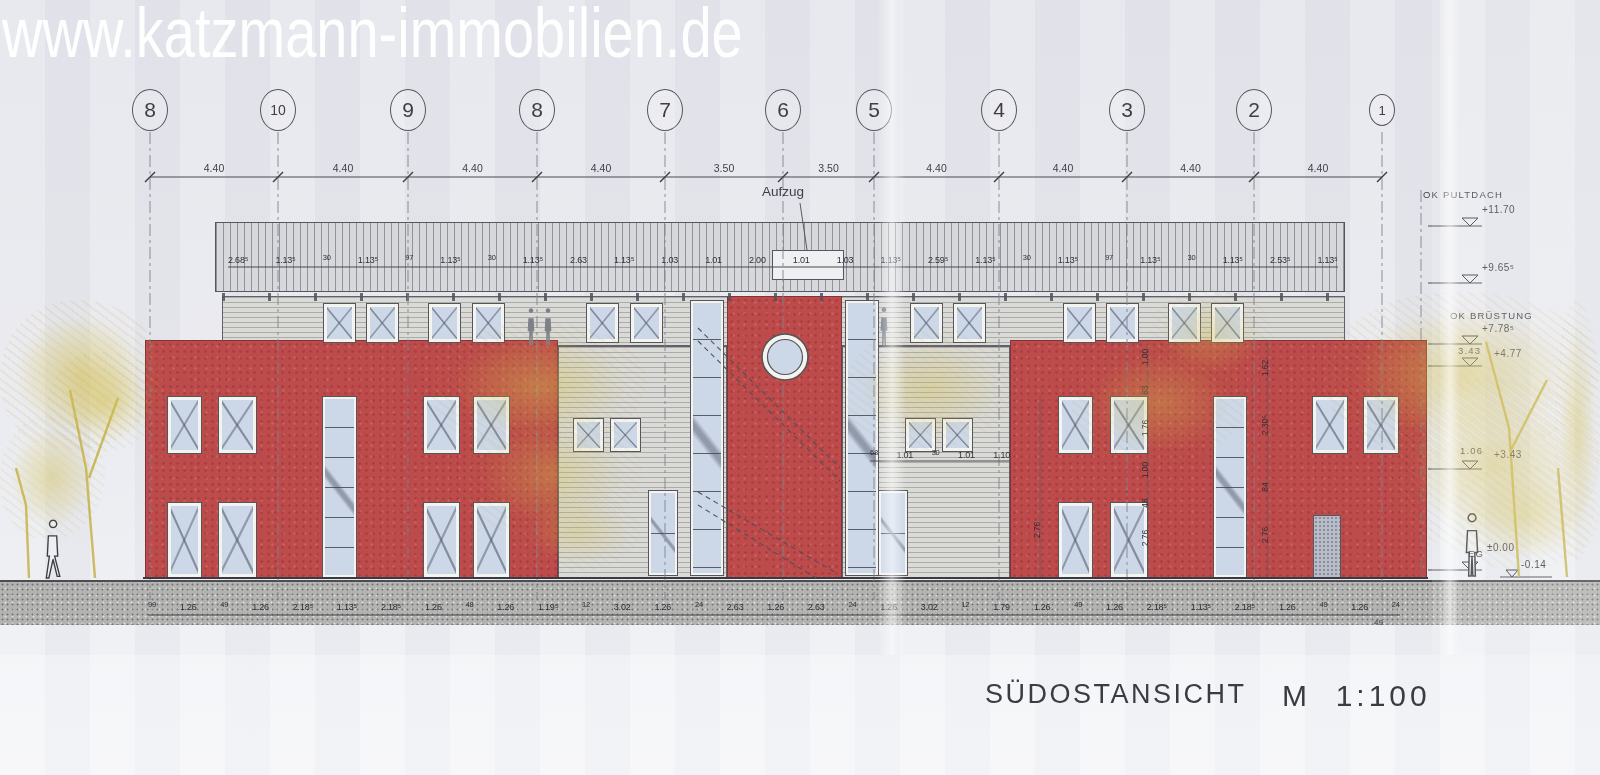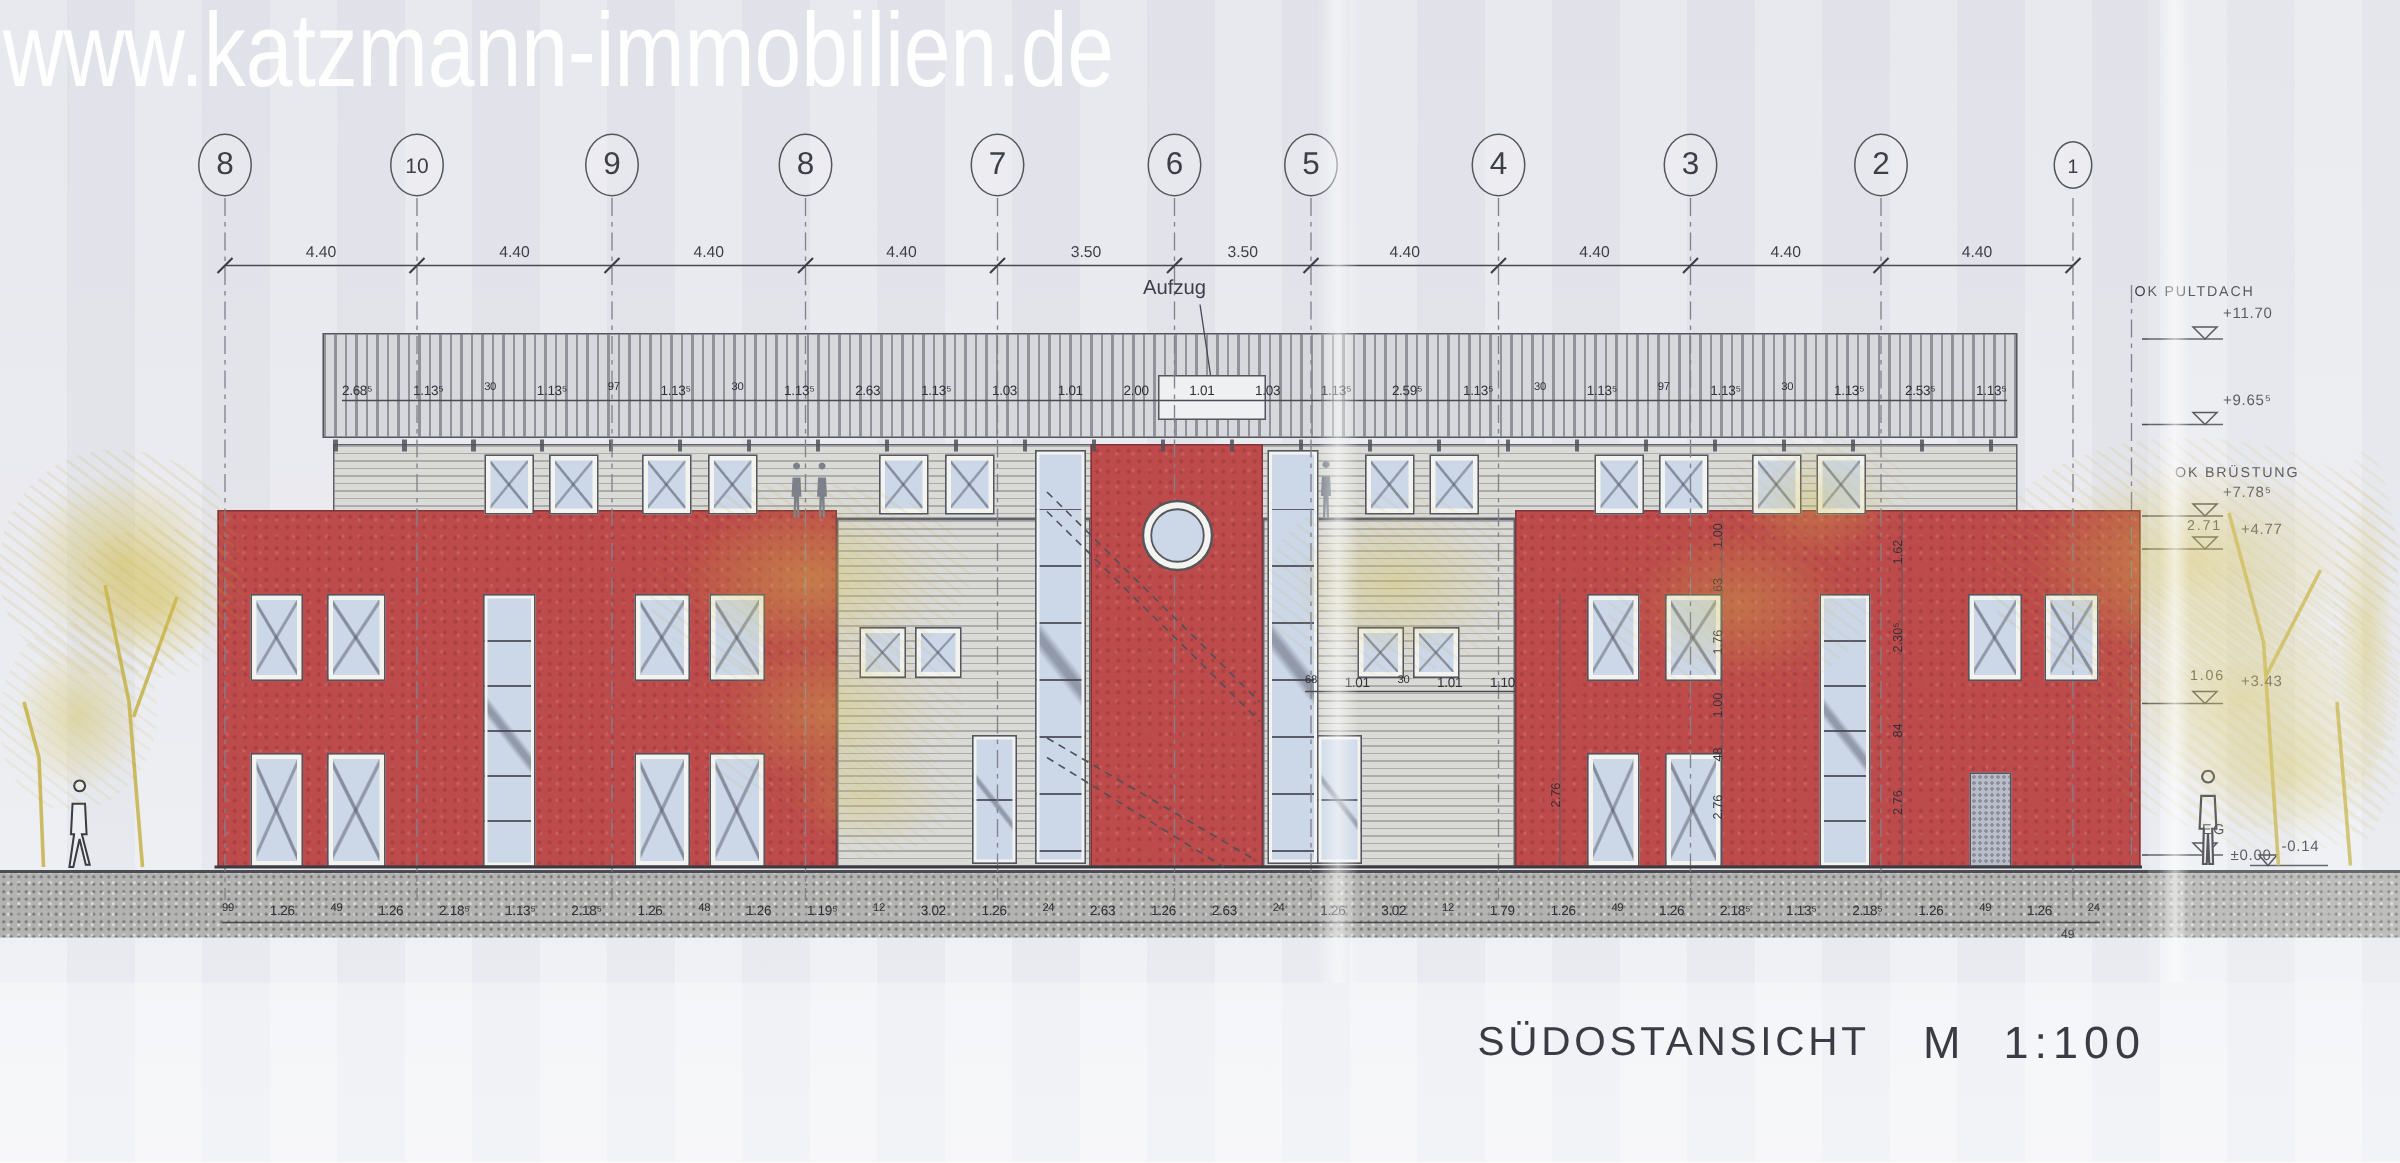--- a/index.html
+++ b/index.html
@@ -291,26 +291,26 @@
     <div class="vdim" style="left: 1145px; top: 538px;">2.76</div>
     <div class="vdim" style="left: 1265px; top: 368px;">1.62</div>
     <div class="vdim" style="left: 1265px; top: 425px;">2.30⁵</div>
     <div class="vdim" style="left: 1265px; top: 487px;">84</div>
     <div class="vdim" style="left: 1265px; top: 535px;">2.76</div>
     <div class="lbl lvl-name" style="left: 1423px; top: 190px;">OK PULTDACH</div>
     <div class="lbl lvl-val" style="left: 1482px; top: 205px;">+11.70</div>
     <div class="lbl lvl-val" style="left: 1482px; top: 263px;">+9.65⁵</div>
     <div class="lbl lvl-name" style="left: 1450px; top: 311px;">OK BRÜSTUNG</div>
     <div class="lbl lvl-val" style="left: 1482px; top: 324px;">+7.78⁵</div>
-    <div class="lbl lvl-name" style="left: 1458px; top: 346px;">2.71</div>
+    <div class="lbl lvl-name" style="left: 1458px; top: 346px;">3.43</div>
     <div class="lbl lvl-val" style="left: 1494px; top: 349px;">+4.77</div>
     <div class="lbl lvl-name" style="left: 1460px; top: 446px;">1.06</div>
     <div class="lbl lvl-val" style="left: 1494px; top: 450px;">+3.43</div>
     <div class="lbl lvl-name" style="left: 1468px; top: 549px;">EG</div>
-    <div class="lbl lvl-val" style="left: 1487px; top: 566px;">±0.00</div>
+    <div class="lbl lvl-val" style="left: 1487px; top: 543px;">±0.00</div>
     <div class="lbl lvl-val" style="left: 1521px; top: 560px;">-0.14</div>
     <div class="foliage" style="left: 0px; top: 300px; width: 160px; height: 150px; opacity: 0.65;"></div>
     <div class="foliage" style="left: 0px; top: 415px; width: 105px; height: 125px; opacity: 0.5;"></div>
     <div class="foliage" style="left: 48px; top: 352px; width: 115px; height: 100px; opacity: 0.5;"></div>
     <div class="foliage" style="left: 432px; top: 322px; width: 215px; height: 128px; opacity: 0.5;"></div>
     <div class="foliage" style="left: 462px; top: 412px; width: 180px; height: 125px; opacity: 0.42;"></div>
     <div class="foliage" style="left: 515px; top: 492px; width: 125px; height: 80px; opacity: 0.35;"></div>
     <div class="foliage" style="left: 845px; top: 328px; width: 170px; height: 122px; opacity: 0.42;"></div>
     <div class="foliage" style="left: 1072px; top: 342px; width: 175px; height: 122px; opacity: 0.4;"></div>
     <div class="foliage" style="left: 1148px; top: 288px; width: 125px; height: 95px; opacity: 0.38;"></div>

